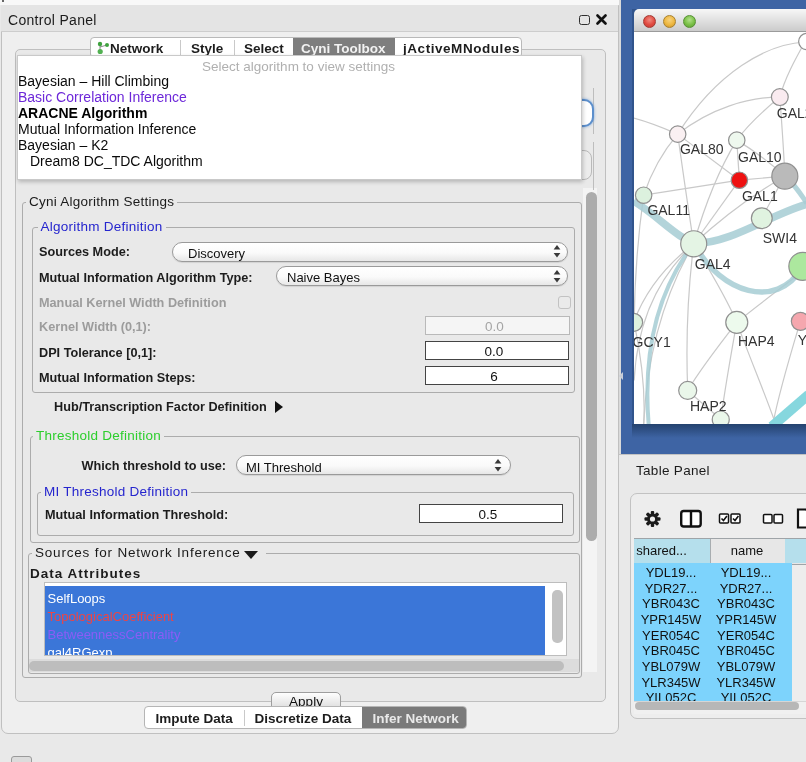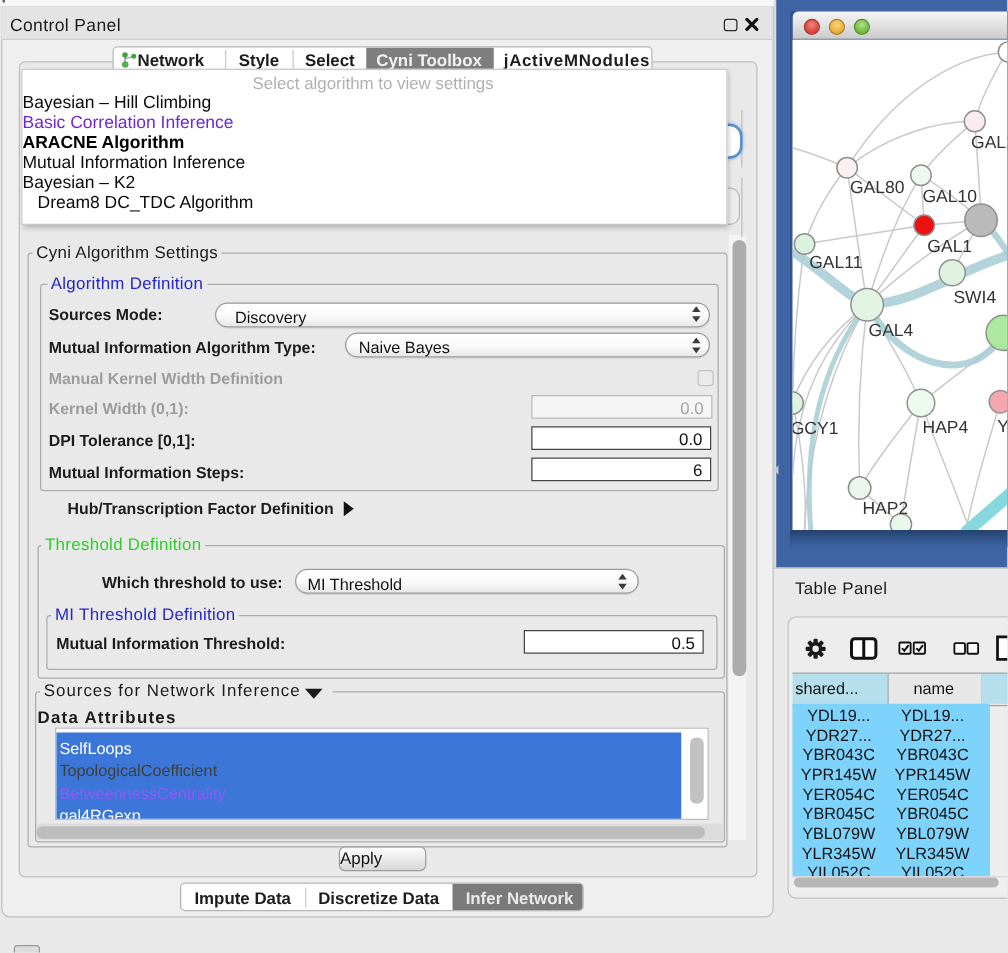--- a/index.html
+++ b/index.html
@@ -7,21 +7,21 @@
 .abs{position:absolute}
 .nw{white-space:nowrap}
 .lbl{position:absolute;font:bold 12.7px "Liberation Sans",sans-serif;color:#1c1c1c;white-space:nowrap}
 .glbl{position:absolute;font:bold 12.7px "Liberation Sans",sans-serif;color:#9c9c9c;white-space:nowrap}
 .gb{position:absolute;border:1px solid #ACACAC;border-radius:3px}
 .gbt{position:absolute;background:#E9E9E9;padding:0 3px;font:13.5px "Liberation Sans",sans-serif;letter-spacing:0.25px;white-space:nowrap;line-height:14px}
 .combo{position:absolute;border:1px solid #9A9A9A;border-radius:10px;
  background:linear-gradient(#FFFFFF 0%,#FAFAFA 55%,#E7E7E7 100%);box-shadow:0 1px 1px rgba(0,0,0,0.10);}
 .combot{position:absolute;font:13px "Liberation Sans",sans-serif;color:#111;white-space:nowrap}
 .fld{position:absolute;background:#fff;border:1.5px solid #444;
- font:13.5px "Liberation Sans",sans-serif;color:#111;text-align:right;line-height:19px;padding-right:6px}
+ font:13.5px "Liberation Sans",sans-serif;color:#111;text-align:center;line-height:19px;padding-right:6px}
 .tabtxt{font:bold 13.5px "Liberation Sans",sans-serif;color:#1d1d1d}
 </style></head>
 <body>
 
 <div class="abs" style="left:619px;top:0;width:187px;height:455px;background:#3E64A4"></div>
 <div class="abs" style="left:617.5px;top:0;width:3px;height:455px;background:#DADADA"></div>
 
 <div class="abs" style="left:631.5px;top:9px;width:175px;height:415px;background:#31548C"></div>
 <div class="abs" style="left:633.5px;top:9px;width:172.5px;height:22px;background:linear-gradient(#F7F7F7,#CBCBCB);border-bottom:1px solid #9B9B9B;border-radius:5px 0 0 0"></div>
 <div class="abs" style="left:643px;top:15px;width:11px;height:11px;border-radius:50%;background:radial-gradient(circle at 50% 35%,#F08980 0%,#E04A40 55%,#C03A33 100%);border:0.5px solid #A33A33"></div>
@@ -275,30 +275,30 @@
   </svg>
 
 <div class="lbl" style="left:45px;top:508px">Mutual Information Threshold:</div>
 <div class="fld" style="left:419px;top:504px;width:136px;height:17px">0.5</div>
 
 <div class="lbl" style="left:30px;top:566px;font-size:13.5px;letter-spacing:1px">Data Attributes</div>
 
 <div class="abs" style="left:43.5px;top:582px;width:523px;height:74px;background:#fff;border:1px solid #BDBDBD;box-sizing:border-box;overflow:hidden">
  <div class="abs" style="left:0;top:3px;width:500px;height:71px;background:#3B76D8"></div>
  <div class="abs nw" style="left:3px;top:7.5px;font:13px 'Liberation Sans',sans-serif;color:#fff">SelfLoops</div>
- <div class="abs nw" style="left:3px;top:25.5px;font:13px 'Liberation Sans',sans-serif;color:#404040">TopologicalCoefficient</div>
+ <div class="abs nw" style="left:3px;top:25.5px;font:13px 'Liberation Sans',sans-serif;color:#ef4444">TopologicalCoefficient</div>
  <div class="abs nw" style="left:3px;top:43.5px;font:13px 'Liberation Sans',sans-serif;color:#8b5cf6">BetweennessCentrality</div>
  <div class="abs nw" style="left:3px;top:61.5px;font:13px 'Liberation Sans',sans-serif;color:#fff">gal4RGexp</div>
  <div class="abs" style="left:507px;top:7px;width:11px;height:53px;background:#C2C2C2;border-radius:5px"></div>
 </div>
 
 <div class="abs" style="left:28.5px;top:659px;width:550px;height:13px;background:#DCDCDC"></div>
 <div class="abs" style="left:28.5px;top:660.5px;width:535px;height:10px;background:#BDBDBD;border-radius:5px"></div>
 
-<div class="abs" style="left:271px;top:677px;width:68px;height:18px;background:linear-gradient(#FEFEFE,#D8D8D8);border:1px solid #9E9E9E;border-radius:5px;text-align:left;font:13.5px 'Liberation Sans',sans-serif;color:#111;line-height:18px">Apply</div>
+<div class="abs" style="left:271px;top:692px;width:68px;height:18px;background:linear-gradient(#FEFEFE,#D8D8D8);border:1px solid #9E9E9E;border-radius:5px;text-align:center;font:13.5px 'Liberation Sans',sans-serif;color:#111;line-height:18px">Apply</div>
 
 <div class="abs" style="left:143.5px;top:706px;width:323px;height:22.5px;background:#fff;border:1px solid #B5B5B5;border-radius:4px;box-sizing:border-box;overflow:hidden">
  <div class="abs" style="left:217px;top:0;width:106px;height:22.5px;background:#7A7A7A"></div>
  <div class="abs" style="left:99.5px;top:3px;width:1px;height:16px;background:#C9C9C9"></div>
  <div class="abs tabtxt nw" style="left:11px;top:3.5px">Impute Data</div>
  <div class="abs tabtxt nw" style="left:110px;top:3.5px">Discretize Data</div>
  <div class="abs tabtxt nw" style="left:228px;top:3.5px;color:#E9E9E9">Infer Network</div>
 </div>
 
 <div class="abs" style="left:11px;top:756px;width:19px;height:14px;background:#DCDCDC;border:1.5px solid #9A9A9A;border-radius:3px"></div>

